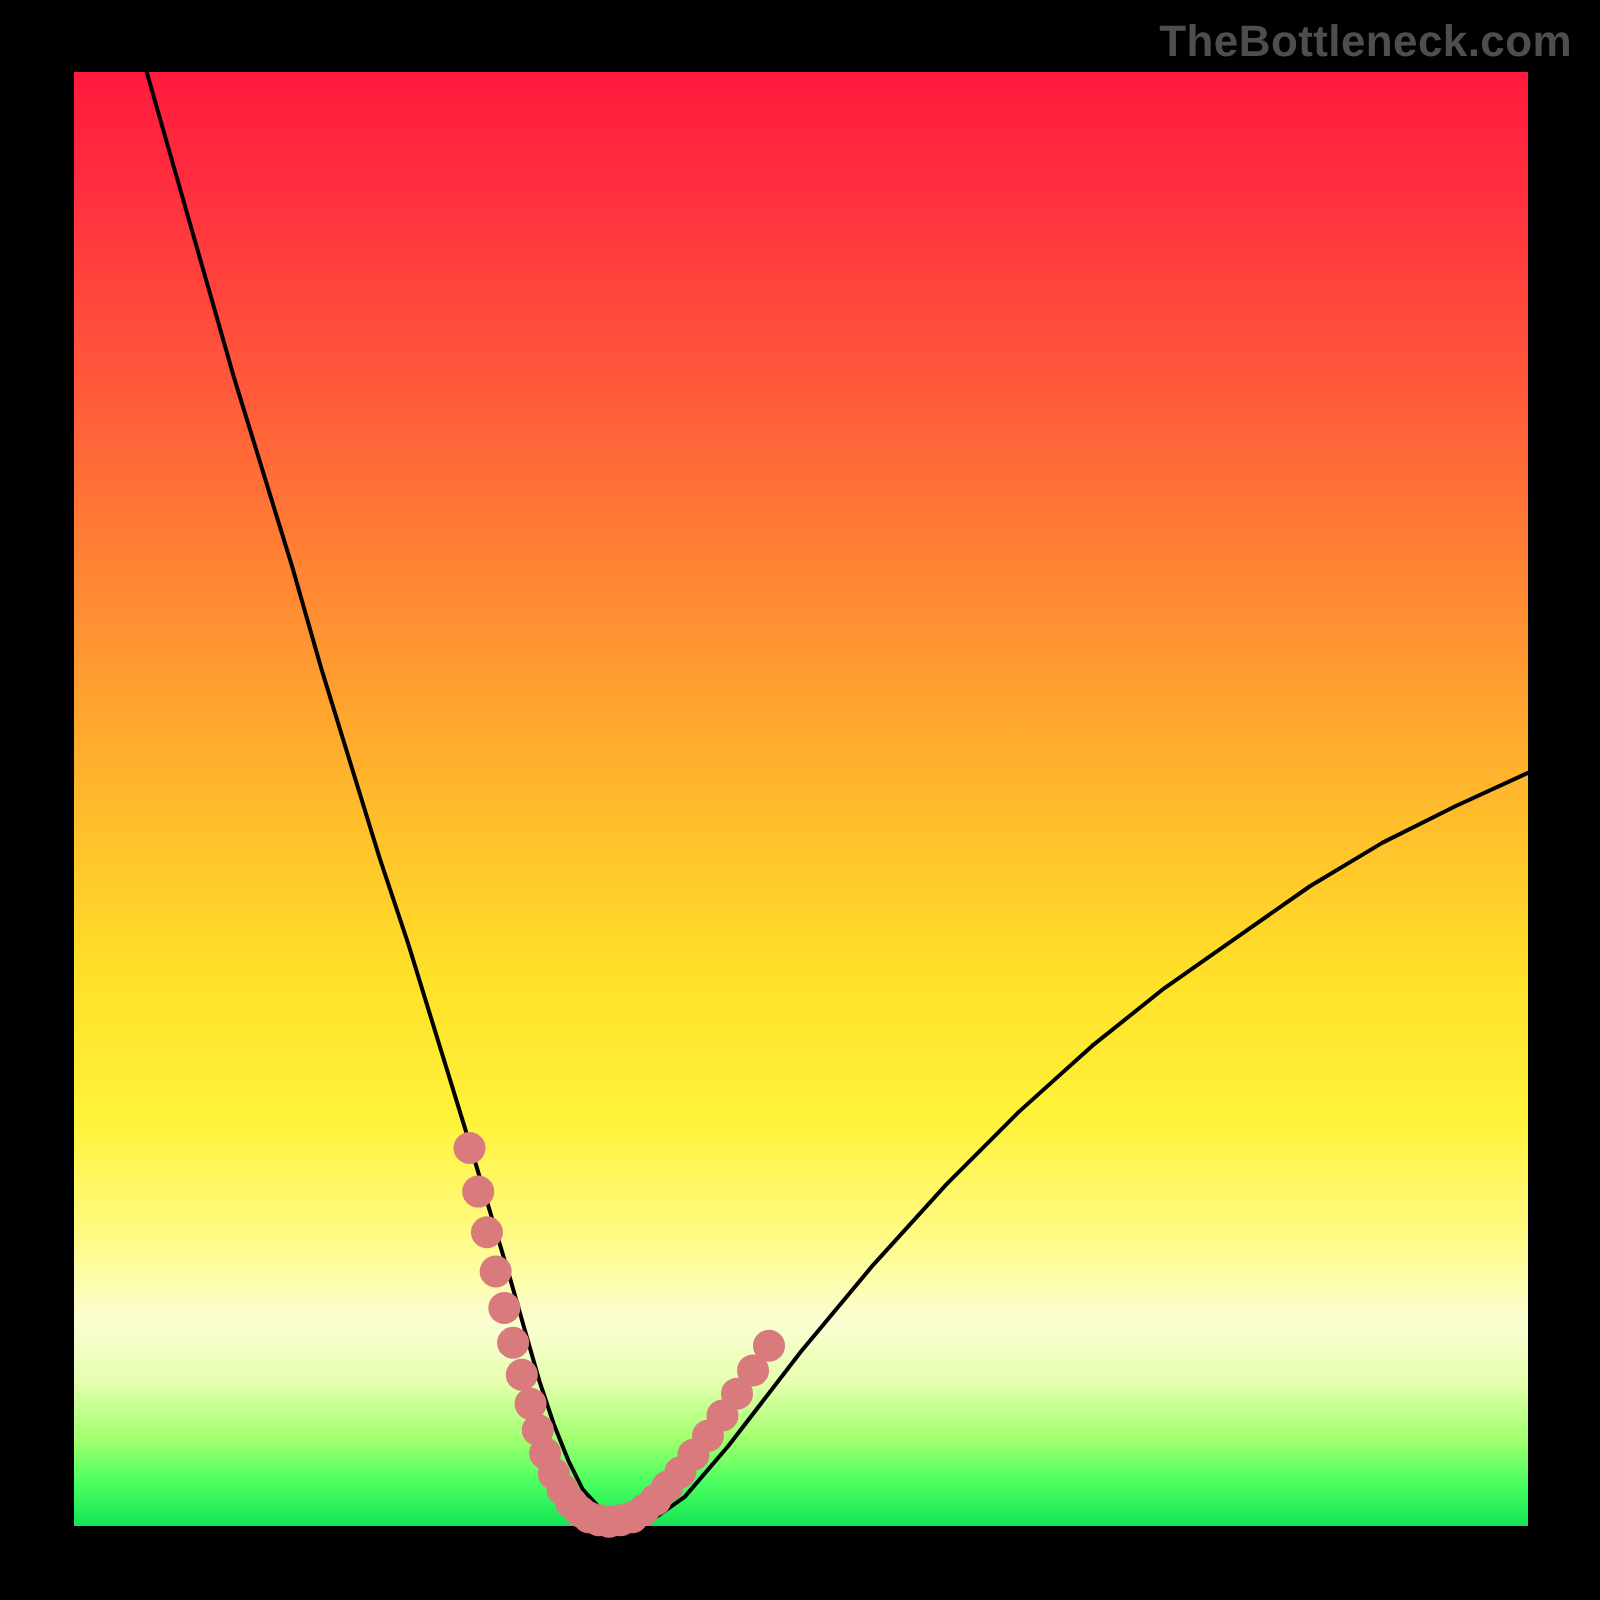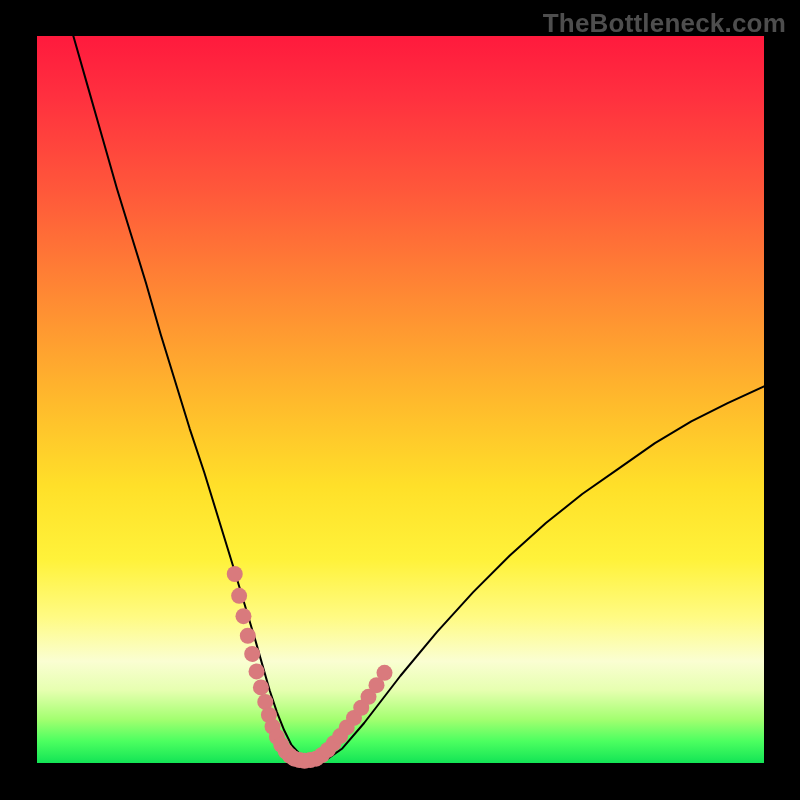--- a/index.html
+++ b/index.html
@@ -32,21 +32,21 @@
       #4cff60 97%,
       #13e455 100%
     );
   }
   .watermark {
     position: absolute;
     top: 8px;
     right: 14px;
     font-family: Arial, Helvetica, sans-serif;
     font-weight: 700;
-    font-size: 26px;
+    font-size: 22px;
     letter-spacing: 0.2px;
     color: #4e4e4e;
     user-select: none;
   }
   svg.curve {
     position: absolute;
     inset: 0;
     width: 100%;
     height: 100%;
     overflow: visible;

